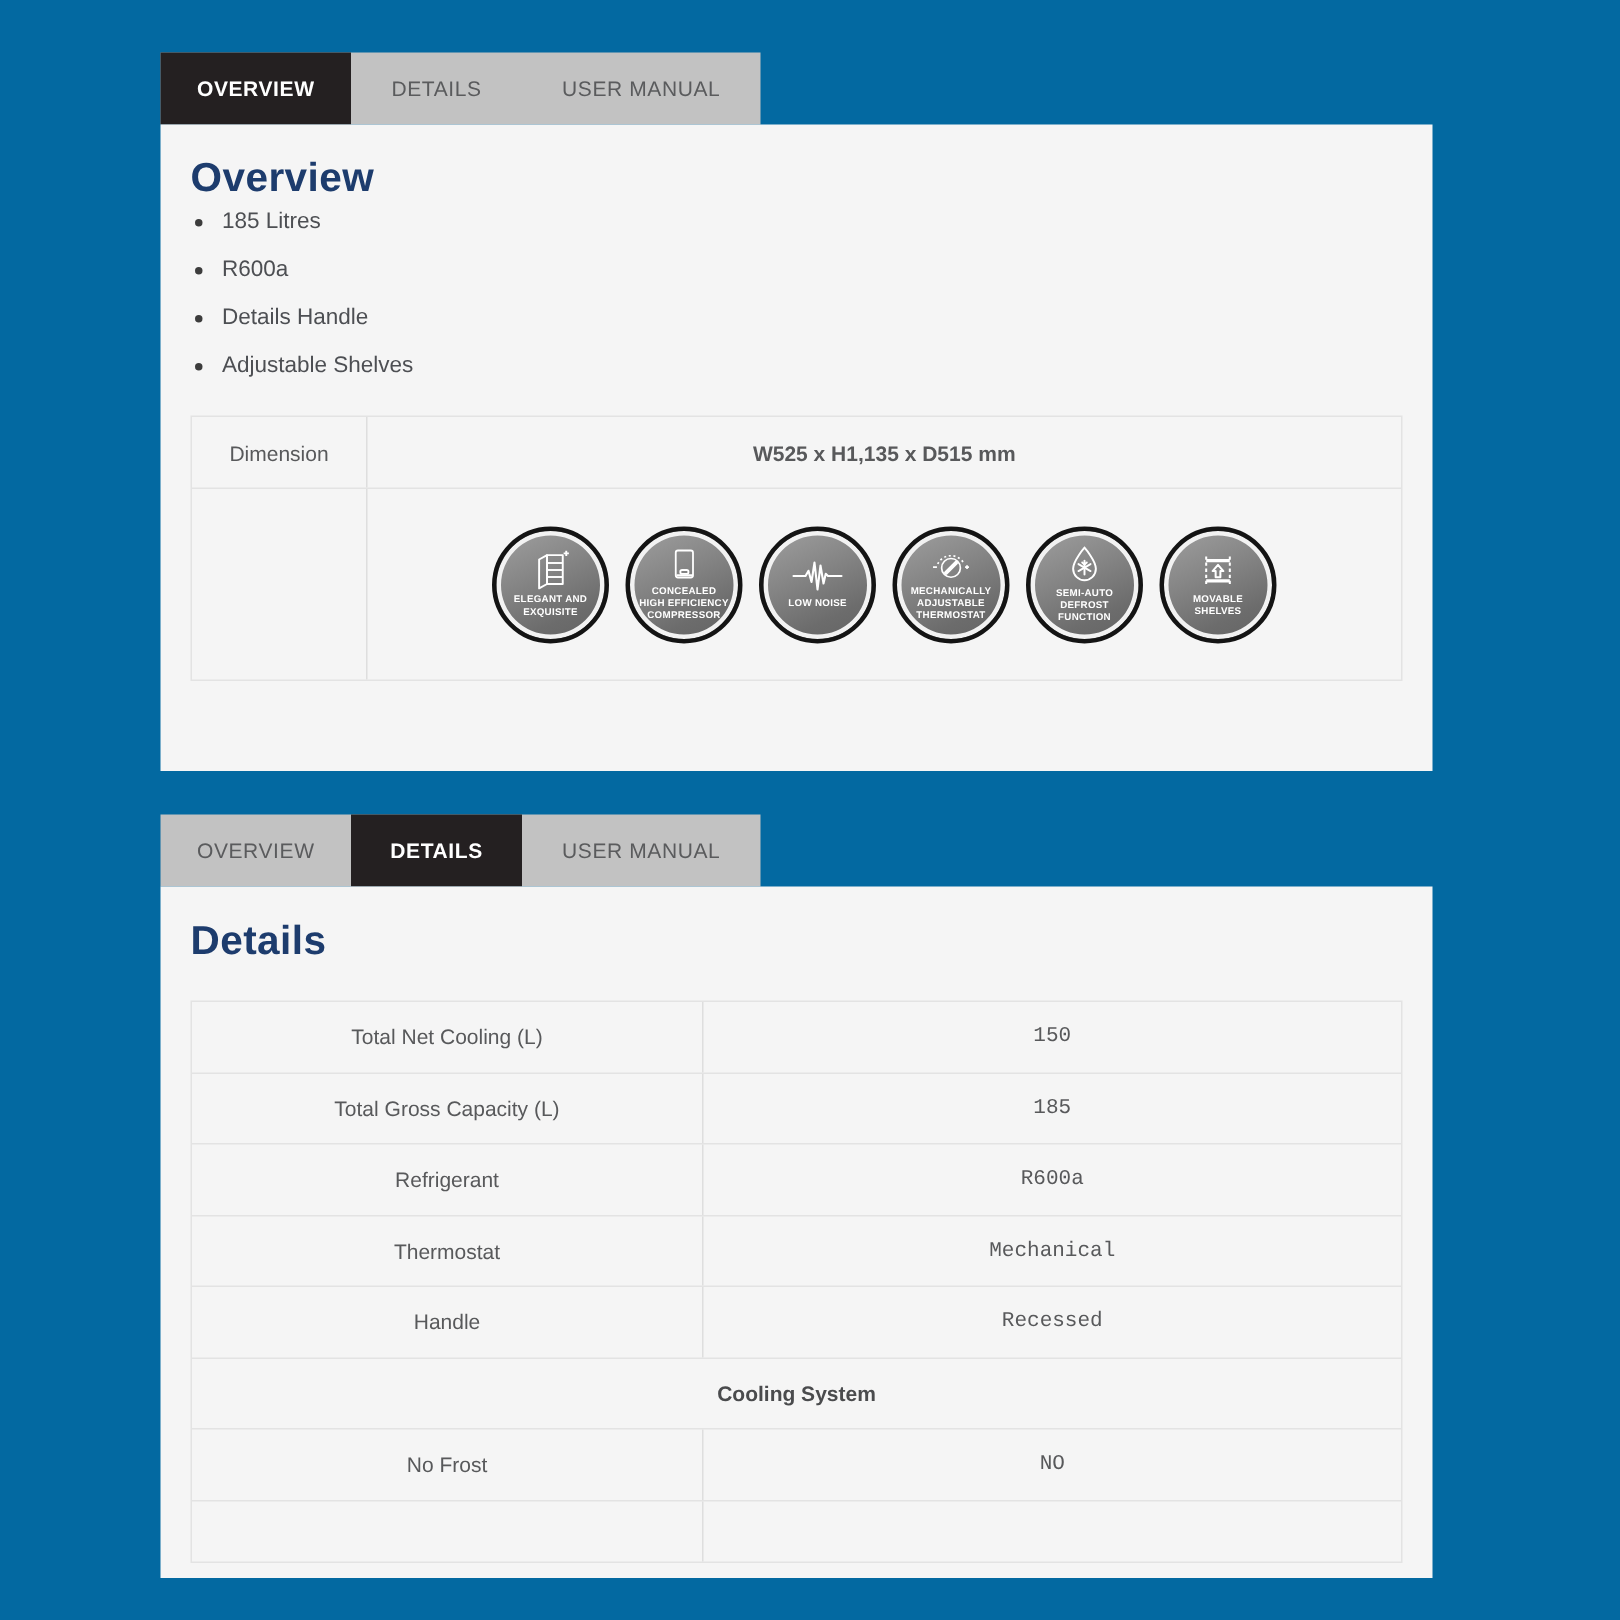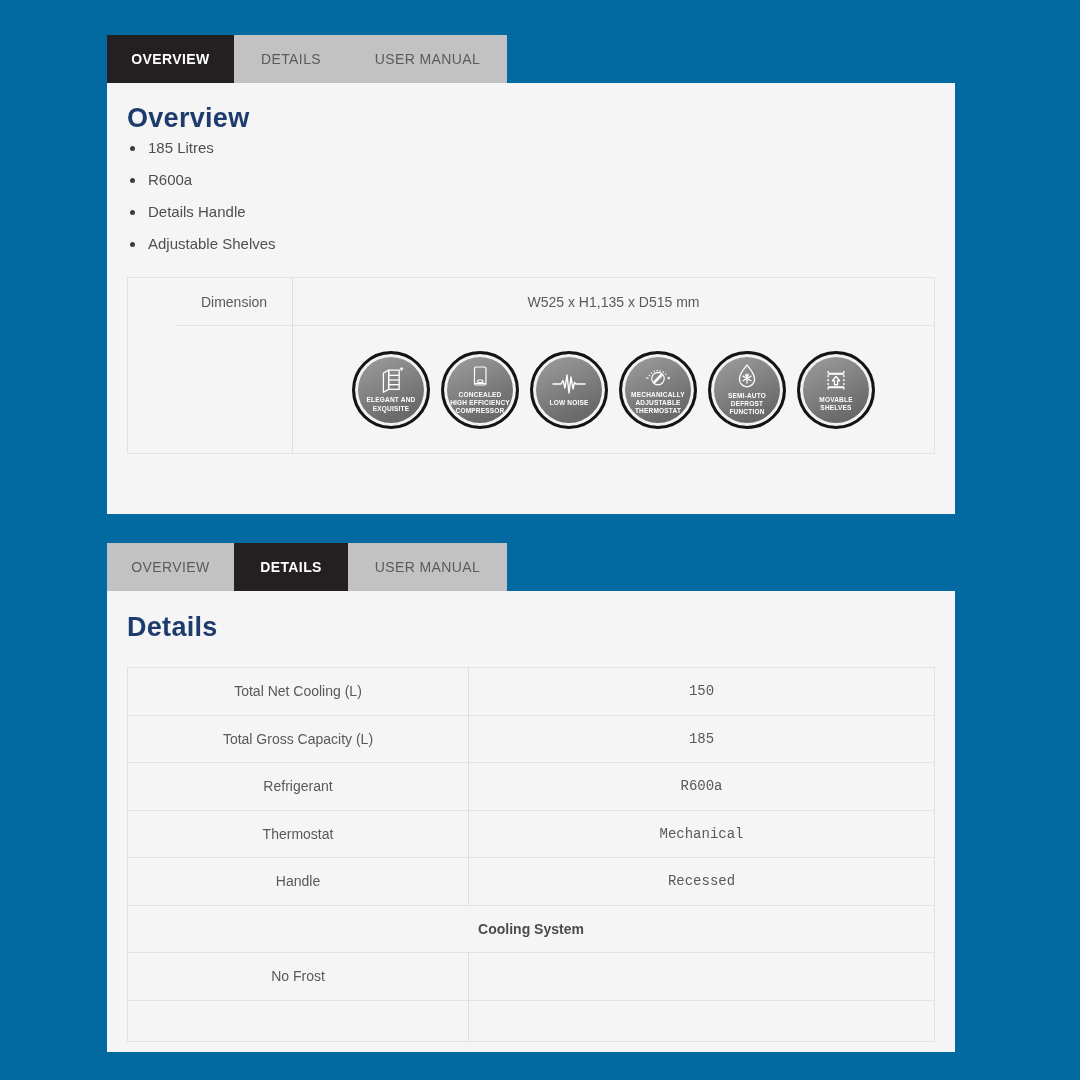--- a/index.html
+++ b/index.html
@@ -32,29 +32,29 @@
   .p2 h1.section-title { padding-top: 22px; }
 
   
   ul.bullets { list-style: none; }
   ul.bullets li { position: relative; padding-left: 21px; height: 32px;
     line-height: 32px; font-size: 15px; color: #4d4f53; }
   ul.bullets li::before { content: ""; position: absolute; left: 3px; top: 13.5px;
     width: 5px; height: 5px; border-radius: 50%; background: #3c3c3c; }
 
   
-  .dim-table { margin-top: 17px; width: 808px; border: 1px solid #e3e3e3; padding-left: 48px; }
+  .dim-table { margin-top: 17px; width: 808px; border: 1px solid #e3e3e3; }
   .dim-row { display: flex; }
   .dim-row.r1 { height: 48px; border-bottom: 1px solid #e3e3e3; }
   .dim-row.r2 { height: 127px; }
   .dim-label-cell { width: 117px; flex: none; border-right: 1px solid #dedede;
     display: flex; align-items: center; justify-content: center;
     font-size: 14px; color: #58595b; }
   .dim-value-cell { flex: 1; display: flex; align-items: center; justify-content: center;
-    font-size: 14px; color: #58595b; }
+    font-size: 14px; color: #58595b; font-weight: bold; }
   .icons-cell { flex: 1; display: flex; align-items: center; justify-content: center;
     gap: 11px; }
 
   
   .badge { width: 78px; height: 78px; border-radius: 50%;
     border: 3px solid #141414;
     box-shadow: inset 0 0 0 3px #f2f2f2;
     background: linear-gradient(155deg, #a0a0a0 0%, #858585 40%, #6c6c6c 75%, #636363 100%);
     display: flex; flex-direction: column; align-items: center; justify-content: center;
     flex: none; }
@@ -220,20 +220,21 @@
       <div class="spec-row">
         <div class="spec-label-cell">Handle</div>
         <div class="spec-value-cell">Recessed</div>
       </div>
 
 
       <div class="spec-header-row">Cooling System</div>
 
       <div class="spec-row">
         <div class="spec-label-cell">No Frost</div>
+        <div class="spec-value-cell">NO</div>
       </div>
 
       <div class="spec-row clipped">
         <div class="spec-label-cell"></div>
         <div class="spec-value-cell"></div>
       </div>
 
     </div>
   </div>
 

